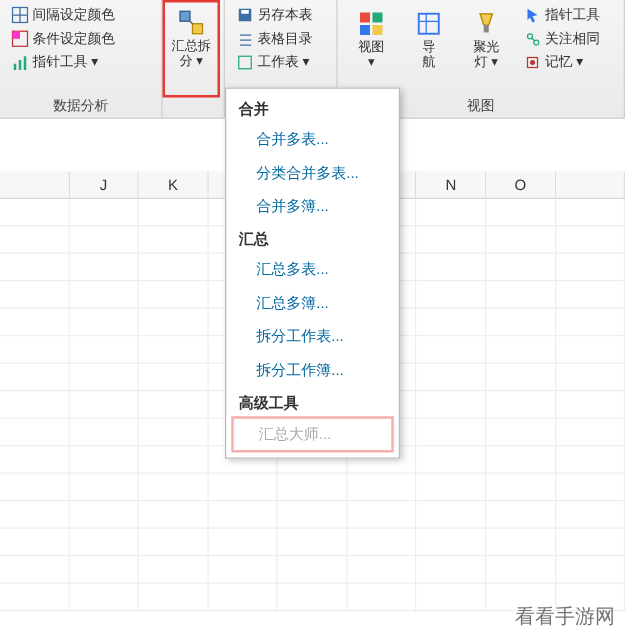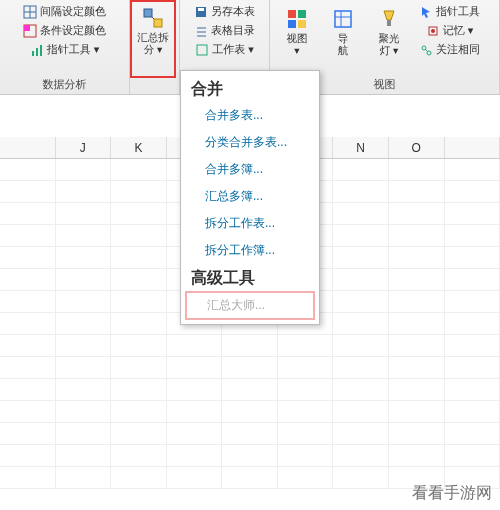--- a/index.html
+++ b/index.html
@@ -2,35 +2,35 @@
 <html><head>
 <meta charset="utf-8">
 <style>
 * { box-sizing: border-box; margin: 0; padding: 0; font-family: "Microsoft YaHei", sans-serif; }
 body { background: #fff; width: 500px; height: 510px; overflow: hidden; position: relative; }
 
 .ribbon { height: 95px; background: linear-gradient(#f5f5f5,#eaeaea); border-bottom: 1px solid #c8c8c8; display: flex; }
 .rgroup { border-right: 1px solid #d0d0d0; padding: 3px 6px 0; display: flex; flex-direction: column; position: relative; }
 .rgroup .glabel { position: absolute; bottom: 2px; left: 0; right: 0; text-align: center; font-size: 11px; color: #444; }
 .items { display: flex; gap: 4px; }
-.vcol { display: flex; flex-direction: column; gap: 2px; align-items: center; }
+.vcol { display: flex; flex-direction: column; gap: 2px; }
 .smallbtn { display: flex; align-items: center; gap: 3px; font-size: 11px; color: #333; padding: 1px 3px; cursor: pointer; white-space: nowrap; }
 .bigbtn { display: flex; flex-direction: column; align-items: center; font-size: 11px; color: #333; padding: 2px 4px; cursor: pointer; width: 42px; }
 .bigbtn .icn { height: 28px; display: flex; align-items: center; justify-content: center; }
 .bigbtn .lbl { text-align: center; line-height: 1.1; font-size: 10.5px; }
 .highlight { outline: 2px solid #e53935; }
 
 .sheet { position: relative; }
 .colhead { display: flex; height: 22px; border-bottom: 1px solid #ccc; }
 .colhead .cell { width: 60px; border-right: 1px solid #ddd; text-align: center; font-size: 12px; color: #333; line-height: 22px; background: #f7f7f7; }
 .grid .row { display: flex; height: 22px; }
 .grid .row .cell { width: 60px; border-right: 1px solid #eee; border-bottom: 1px solid #eee; }
 
 .dropdown { position: absolute; top: 70px; left: 180px; width: 140px; background: #fff; border: 1px solid #bcbcbc; box-shadow: 2px 2px 6px rgba(0,0,0,.25); padding: 4px 0 6px; z-index: 50; }
-.dropdown .section { font-size: 16px; font-weight: bold; color: #333; padding: 4px 10px 2px; font-family: Liberation Serif, serif; }
+.dropdown .section { font-size: 12px; font-weight: bold; color: #333; padding: 4px 10px 2px; font-family: Liberation Serif, serif; }
 .dropdown .mitem { font-size: 12px; color: #0369a1; padding: 5px 10px 5px 24px; cursor: pointer; }
 .dropdown .mitem.dis { color: #aaa; }
 .dropdown .lastbox { margin: 2px 6px 0; padding: 4px 6px; outline: 2px solid #f7aeae; }
 
 .watermark { position: absolute; right: 8px; bottom: 6px; font-size: 16px; color: #737373; font-weight: 500; }
 
 svg { display: block; }
 .ic-sq { width: 14px; height: 14px; }
 </style>
 </head>
@@ -144,32 +144,32 @@
       </div>
       <div class="vcol" style="margin-left:2px">
         <div class="smallbtn">
           <svg class="ic-sq">
               <path d="M3 2 L11 7 L7 8 L9 12 L7 13 L5 9 L3 11 Z" fill="#37e"></path>
             </svg>
           <span>指针工具</span>
         </div>
         <div class="smallbtn">
           <svg class="ic-sq">
-              <rect x="3" y="3" width="8" height="8" fill="none" stroke="#b33"></rect>
-              <circle cx="7" cy="7" r="2" fill="#b33"></circle>
-            </svg>
-          <span>记忆 ▾</span>
+              <circle cx="5" cy="5" r="2" fill="none" stroke="#2a7"></circle>
+              <circle cx="10" cy="10" r="2" fill="none" stroke="#2a7"></circle>
+              <line x1="6" y1="6" x2="9" y2="9" stroke="#2a7"></line>
+            </svg>
+          <span>关注相同</span>
         </div>
         <div class="smallbtn">
           <svg class="ic-sq">
-              <circle cx="5" cy="5" r="2" fill="none" stroke="#2a7"></circle>
-              <circle cx="10" cy="10" r="2" fill="none" stroke="#2a7"></circle>
-              <line x1="6" y1="6" x2="9" y2="9" stroke="#2a7"></line>
-            </svg>
-          <span>关注相同</span>
+              <rect x="3" y="3" width="8" height="8" fill="none" stroke="#b33"></rect>
+              <circle cx="7" cy="7" r="2" fill="#b33"></circle>
+            </svg>
+          <span>记忆 ▾</span>
         </div>
       </div>
     </div>
     <div class="glabel">视图</div>
   </div>
 
 </div>
 
 <div class="sheet">
   <div style="height:42px"></div>
@@ -351,20 +351,22 @@
         <div class="cell"></div>
       </div>
   </div>
 </div>
 
 <div class="dropdown">
   <div class="section">合并</div>
   <div class="mitem">合并多表...</div>
   <div class="mitem">分类合并多表...</div>
   <div class="mitem">合并多簿...</div>
+  <div class="section">汇总</div>
+  <div class="mitem">汇总多表...</div>
   <div class="mitem">汇总多簿...</div>
   <div class="mitem">拆分工作表...</div>
   <div class="mitem">拆分工作簿...</div>
   <div class="section">高级工具</div>
   <div class="lastbox">
     <div class="mitem dis" style="padding:0 0 0 14px">汇总大师...</div>
   </div>
 </div>
 
 <div class="watermark">看看手游网</div>

